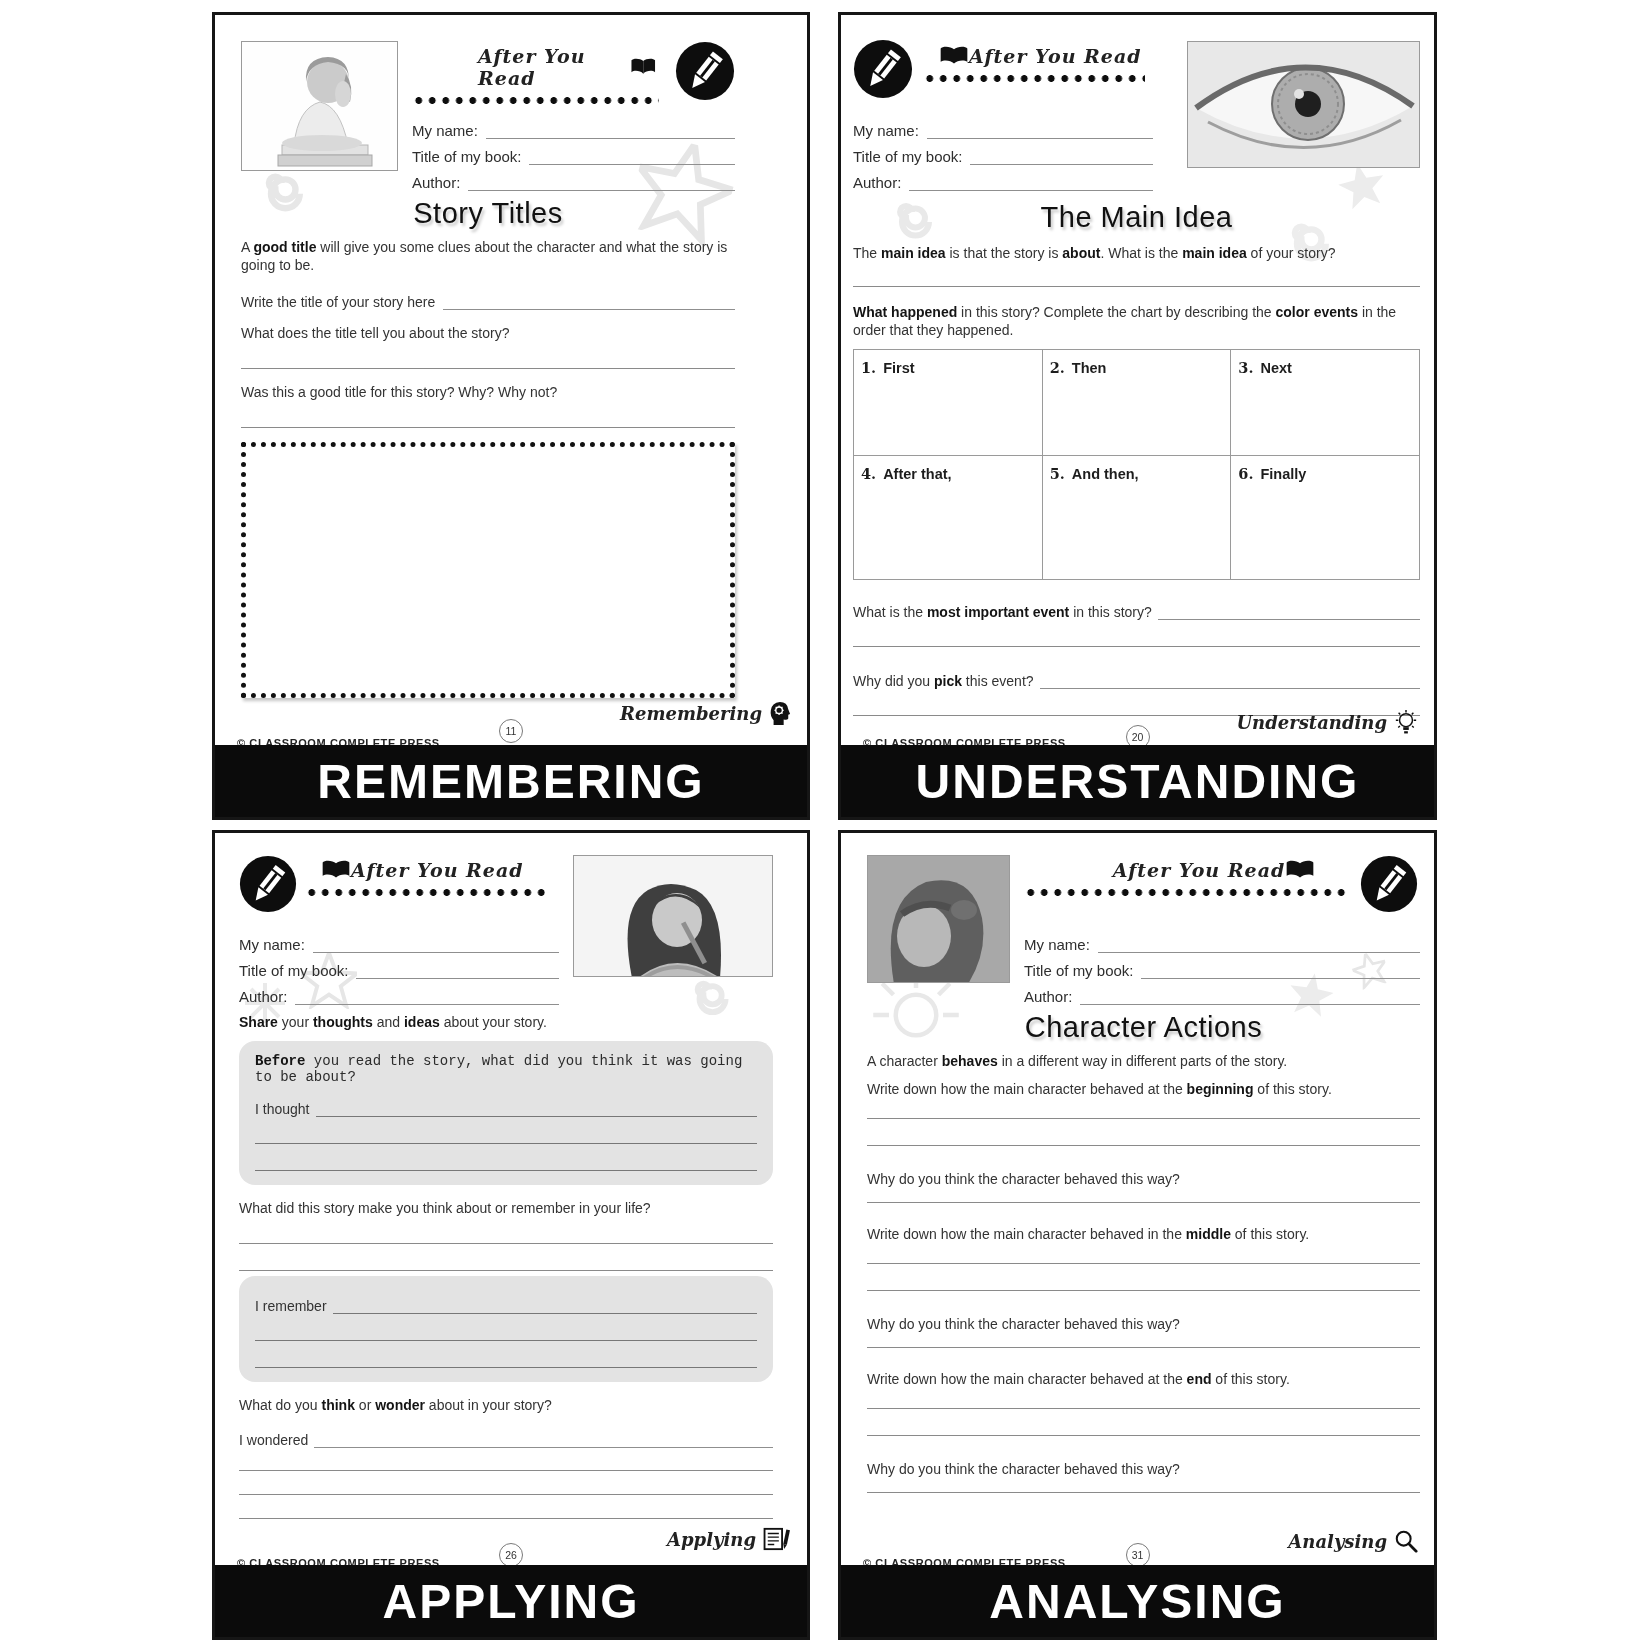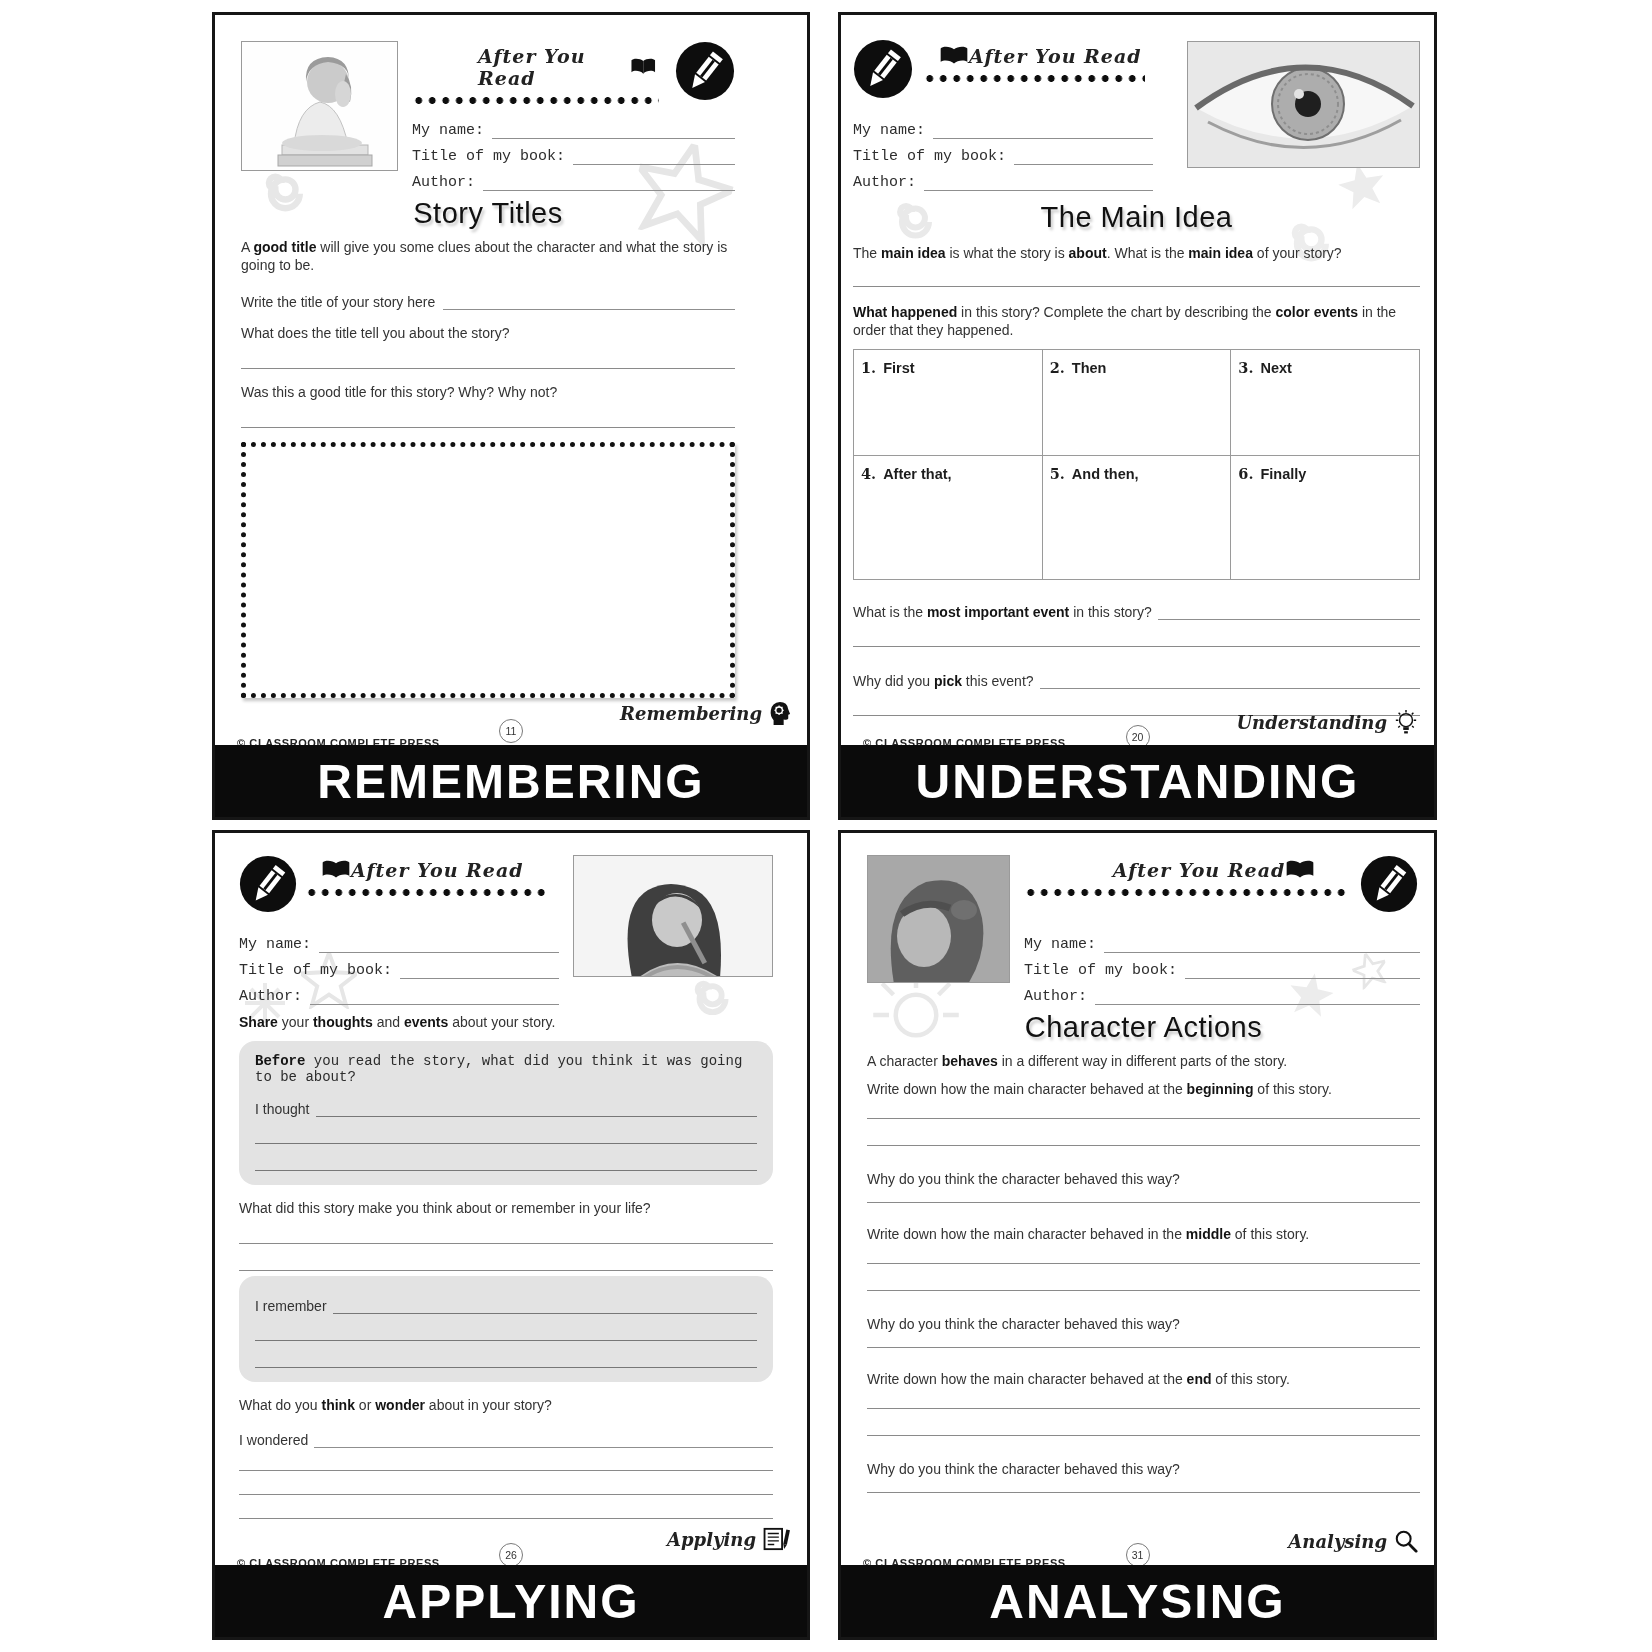--- a/index.html
+++ b/index.html
@@ -25,21 +25,21 @@
   .hdr { display:flex; gap:14px; position:relative; z-index:2; }
   .photo { border:1px solid #9a9a9a; background:#fbfbfb; flex:none; overflow:hidden; }
   .hdr-col { flex:1; padding-top:2px; }
   .ayr { position:relative; height:60px; }
   .script { font-family:"DejaVu Serif", serif; font-style:italic; font-weight:bold; color:#222; }
   .ayr-line { display:flex; align-items:center; font-size:19px; letter-spacing:1px; }
   .dots { height:13px; background-image:radial-gradient(circle, #0d0d0d 3.1px, transparent 3.7px);
           background-size:13.5px 13px; background-repeat:repeat-x; background-position:left center; }
   .badge { width:60px; height:60px; position:absolute; }
   .fields { margin-top:8px; }
-  .frow { display:flex; align-items:flex-end; height:26px; font-size:15px; color:#2e2e2e;font-family:Liberation Mono, monospace; }
+  .frow { display:flex; align-items:flex-end; height:26px; font-size:15px; color:#2e2e2e; }
   .frow .lbl { white-space:nowrap; padding-right:8px; }
   .ln { flex:1; border-bottom:1.4px solid #8f8f8f; }
   .frow .ln { height:100%; }
 
   .page-title { font-size:29px; font-weight:400; color:#111; text-align:center; letter-spacing:.5px;
                 text-shadow:2px 3px 3px #c8c8c8; position:relative; z-index:2; }
   .para { font-size:14px; line-height:18px; color:#333; position:relative; z-index:2; }
   .para b, .qrow b, .gbox b, .draw-label b { color:#141414; }
   .qrow { display:flex; align-items:flex-end; font-size:14px; color:#333; height:24px; position:relative; z-index:2; }
   .wline { border-bottom:1.5px solid #8a8a8a; height:0; position:relative; z-index:2; }
@@ -229,21 +229,21 @@
           <circle cx="120" cy="62" r="30" fill="none" stroke="#8e8e8e" stroke-width="2" stroke-dasharray="3 3"></circle>
           <circle cx="120" cy="62" r="13" fill="#1f1f1f"></circle>
           <circle cx="111" cy="52" r="5" fill="#e2e2e2"></circle>
           <path d="M8 66 Q116 -14 225 64" fill="none" stroke="#6a6a6a" stroke-width="6"></path>
           <path d="M20 80 Q118 132 213 78" fill="none" stroke="#9e9e9e" stroke-width="3"></path>
         </svg>
       </div>
     </div>
 
     <h1 class="page-title" style="margin-top:10px">The Main Idea</h1>
-    <p class="para" style="margin-top:10px"><span>The </span><b>main idea</b><span> is what the story is </span><b>about</b><span>. What is the </span><b>main idea</b><span> of your story?</span></p>
+    <p class="para" style="margin-top:10px"><span>The </span><b>main idea</b><span> is that the story is </span><b>about</b><span>. What is the </span><b>main idea</b><span> of your story?</span></p>
     <div class="wline" style="margin-top:24px"></div>
     <p class="para" style="margin-top:16px"><b>What happened</b><span> in this story?  Complete the chart by describing the </span><b>color events</b><span> in the order that they happened.</span></p>
 
     <table class="seq">
       <tbody>
           <tr>
         <td><span class="cellnum">1.</span><span>First</span></td>
         <td><span class="cellnum">2.</span><span>Then</span></td>
         <td><span class="cellnum">3.</span><span>Next</span></td>
       </tr>
@@ -339,21 +339,21 @@
           <path d="M58 122 Q44 52 74 34 Q96 22 122 34 Q152 50 146 122 Z" fill="#3f3f3f"></path>
           <ellipse cx="103" cy="64" rx="25" ry="27" fill="#c9c9c9"></ellipse>
           <path d="M80 50 Q102 30 126 52 Q118 38 102 38 Q86 38 80 50 Z" fill="#3f3f3f"></path>
           <path d="M64 122 Q102 92 146 122 Z" fill="#bdbdbd"></path>
           <path d="M70 122 Q102 100 140 122" fill="none" stroke="#9d9d9d" stroke-width="4"></path>
           <rect x="118" y="64" width="5" height="46" transform="rotate(-28 120 88)" fill="#8f8f8f"></rect>
         </svg>
       </div>
     </div>
 
-    <p class="para" style="margin-top:8px"><b>Share</b><span> your </span><b>thoughts</b><span> and </span><b>events</b><span> about your story.</span></p>
+    <p class="para" style="margin-top:8px"><b>Share</b><span> your </span><b>thoughts</b><span> and </span><b>ideas</b><span> about your story.</span></p>
 
     <div class="gbox" style="margin-top:10px">
       <p class="q"><b>Before</b><span> you read the story, what did you think it was going to be about?</span></p>
       <div class="srow" style="margin-top:6px">
         <span class="lbl">I thought</span>
         <span class="ln" style="border-color:#777"></span>
       </div>
       <div class="gline"></div>
       <div class="gline"></div>
     </div>

